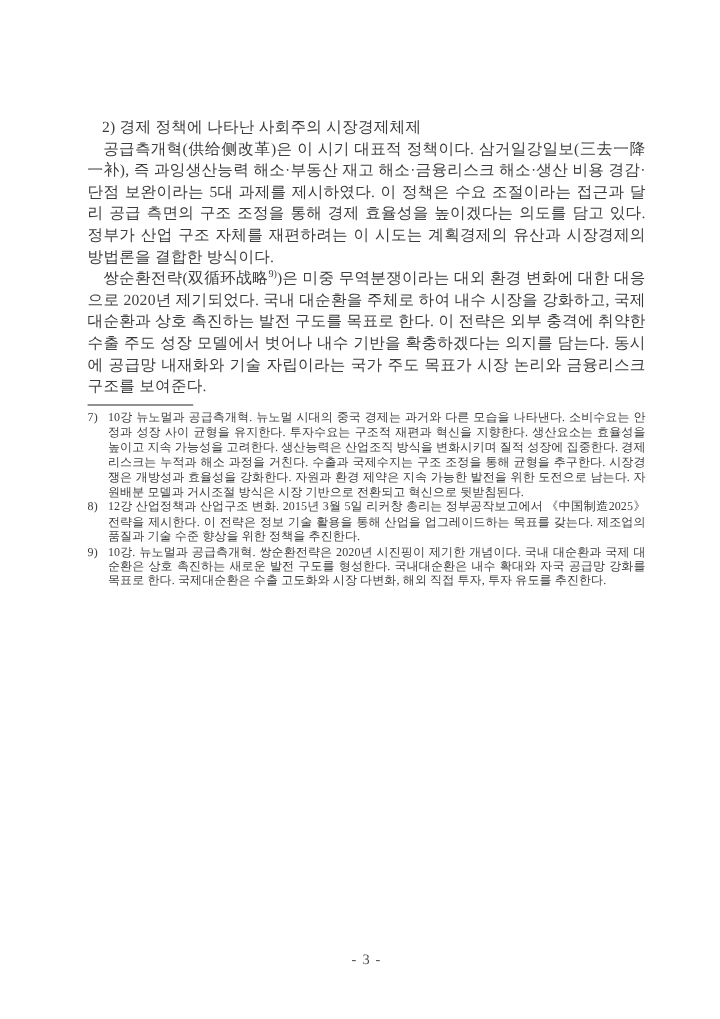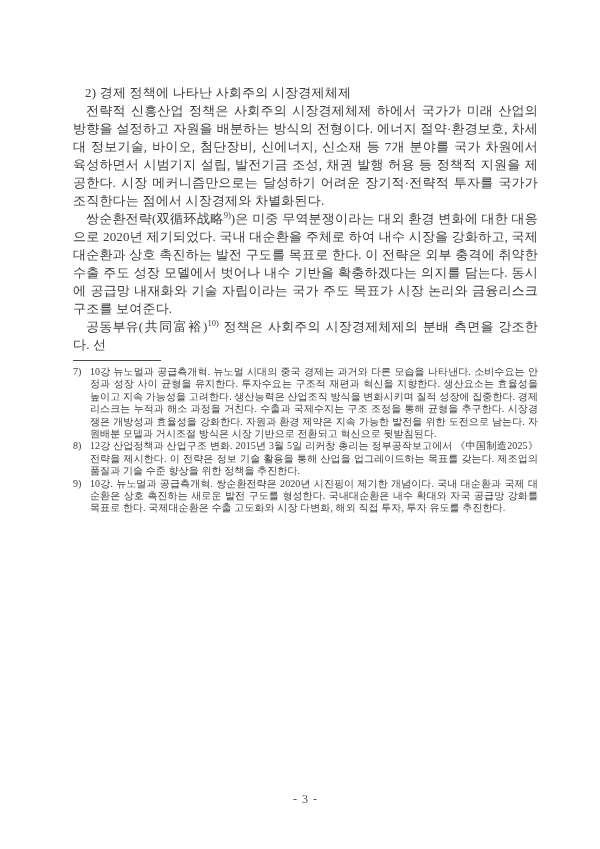--- a/index.html
+++ b/index.html
@@ -11,21 +11,21 @@
     position: relative;
     width: 600px;
     height: 849px;
     overflow: hidden;
     font-family: "Liberation Serif", "DejaVu Serif", serif;
     color: #3c3c3c;
   }
   .page {
     position: absolute;
     left: 73px;
-    top: 84px;
+    top: 97px;
     width: 465px;
   }
   .heading {
     font-size: 13px;
     line-height: 18px;
     padding-left: 12px;
     letter-spacing: 0.2px;
   }
   .para {
     margin: 0;
@@ -76,23 +76,22 @@
     letter-spacing: 1px;
   }
 </style>
 </head>
 <body>
 
 <div class="page">
   <div class="heading">2) 경제 정책에 나타난 사회주의 시장경제체제</div>
 
   <div id="paragraphs">
-      <p class="para"><span>전략적 신흥산업 정책은 사회주의 시장경제체제 하에서 국가가 미래 산업의 방향을 설정하고 자원을 배분하는 방식의 전형이다. 에너지 절약·환경보호, 차세대 정보기술, 바이오, 첨단장비, 신에너지, 신소재 등 7개 분야를 국가 차원에서 육성하면서 시범기지 설립, 발전기금 조성, 채권 발행 허용 등 정책적 지원을 제공한다. 시장 메커니즘만으로는 달성하기 어려운 장기적·전략적 투자를 국가가 조직한다는 점에서 시장경제와 차별화된다.</span></p>
+      <p class="para"><span>공급측개혁(供给侧改革)은 이 시기 대표적 정책이다. 삼거일강일보(三去一降一补), 즉 과잉생산능력 해소·부동산 재고 해소·금융리스크 해소·생산 비용 경감·단점 보완이라는 5대 과제를 제시하였다. 이 정책은 수요 조절이라는 접근과 달리 공급 측면의 구조 조정을 통해 경제 효율성을 높이겠다는 의도를 담고 있다. 정부가 산업 구조 자체를 재편하려는 이 시도는 계획경제의 유산과 시장경제의 방법론을 결합한 방식이다.</span></p>
       <p class="para"><span>쌍순환전략(双循环战略</span><sup>9)</sup><span>)은 미중 무역분쟁이라는 대외 환경 변화에 대한 대응으로 2020년 제기되었다. 국내 대순환을 주체로 하여 내수 시장을 강화하고, 국제 대순환과 상호 촉진하는 발전 구도를 목표로 한다. 이 전략은 외부 충격에 취약한 수출 주도 성장 모델에서 벗어나 내수 기반을 확충하겠다는 의지를 담는다. 동시에 공급망 내재화와 기술 자립이라는 국가 주도 목표가 시장 논리와 금융리스크 구조를 보여준다.</span></p>
-      <p class="para"><span>공동부유(共同富裕)</span><sup>10)</sup><span> 정책은 사회주의 시장경제체제의 분배 측면을 강조한다. 선</span></p>
     </div>
 
   <hr class="fn-sep">
 
   <div id="footnotes" class="footnotes">
       <p class="fn"><span class="fn-num">7)</span><span>10강 뉴노멀과 공급측개혁. 뉴노멀 시대의 중국 경제는 과거와 다른 모습을 나타낸다. 소비수요는 안정과 성장 사이 균형을 유지한다. 투자수요는 구조적 재편과 혁신을 지향한다. 생산요소는 효율성을 높이고 지속 가능성을 고려한다. 생산능력은 산업조직 방식을 변화시키며 질적 성장에 집중한다. 경제 리스크는 누적과 해소 과정을 거친다. 수출과 국제수지는 구조 조정을 통해 균형을 추구한다. 시장경쟁은 개방성과 효율성을 강화한다. 자원과 환경 제약은 지속 가능한 발전을 위한 도전으로 남는다. 자원배분 모델과 거시조절 방식은 시장 기반으로 전환되고 혁신으로 뒷받침된다.</span></p>
       <p class="fn"><span class="fn-num">8)</span><span>12강 산업정책과 산업구조 변화. 2015년 3월 5일 리커창 총리는 정부공작보고에서 《中国制造2025》 전략을 제시한다. 이 전략은 정보 기술 활용을 통해 산업을 업그레이드하는 목표를 갖는다. 제조업의 품질과 기술 수준 향상을 위한 정책을 추진한다.</span></p>
       <p class="fn"><span class="fn-num">9)</span><span>10강. 뉴노멀과 공급측개혁. 쌍순환전략은 2020년 시진핑이 제기한 개념이다. 국내 대순환과 국제 대순환은 상호 촉진하는 새로운 발전 구도를 형성한다. 국내대순환은 내수 확대와 자국 공급망 강화를 목표로 한다. 국제대순환은 수출 고도화와 시장 다변화, 해외 직접 투자, 투자 유도를 추진한다.</span></p>
     </div>
 </div>

